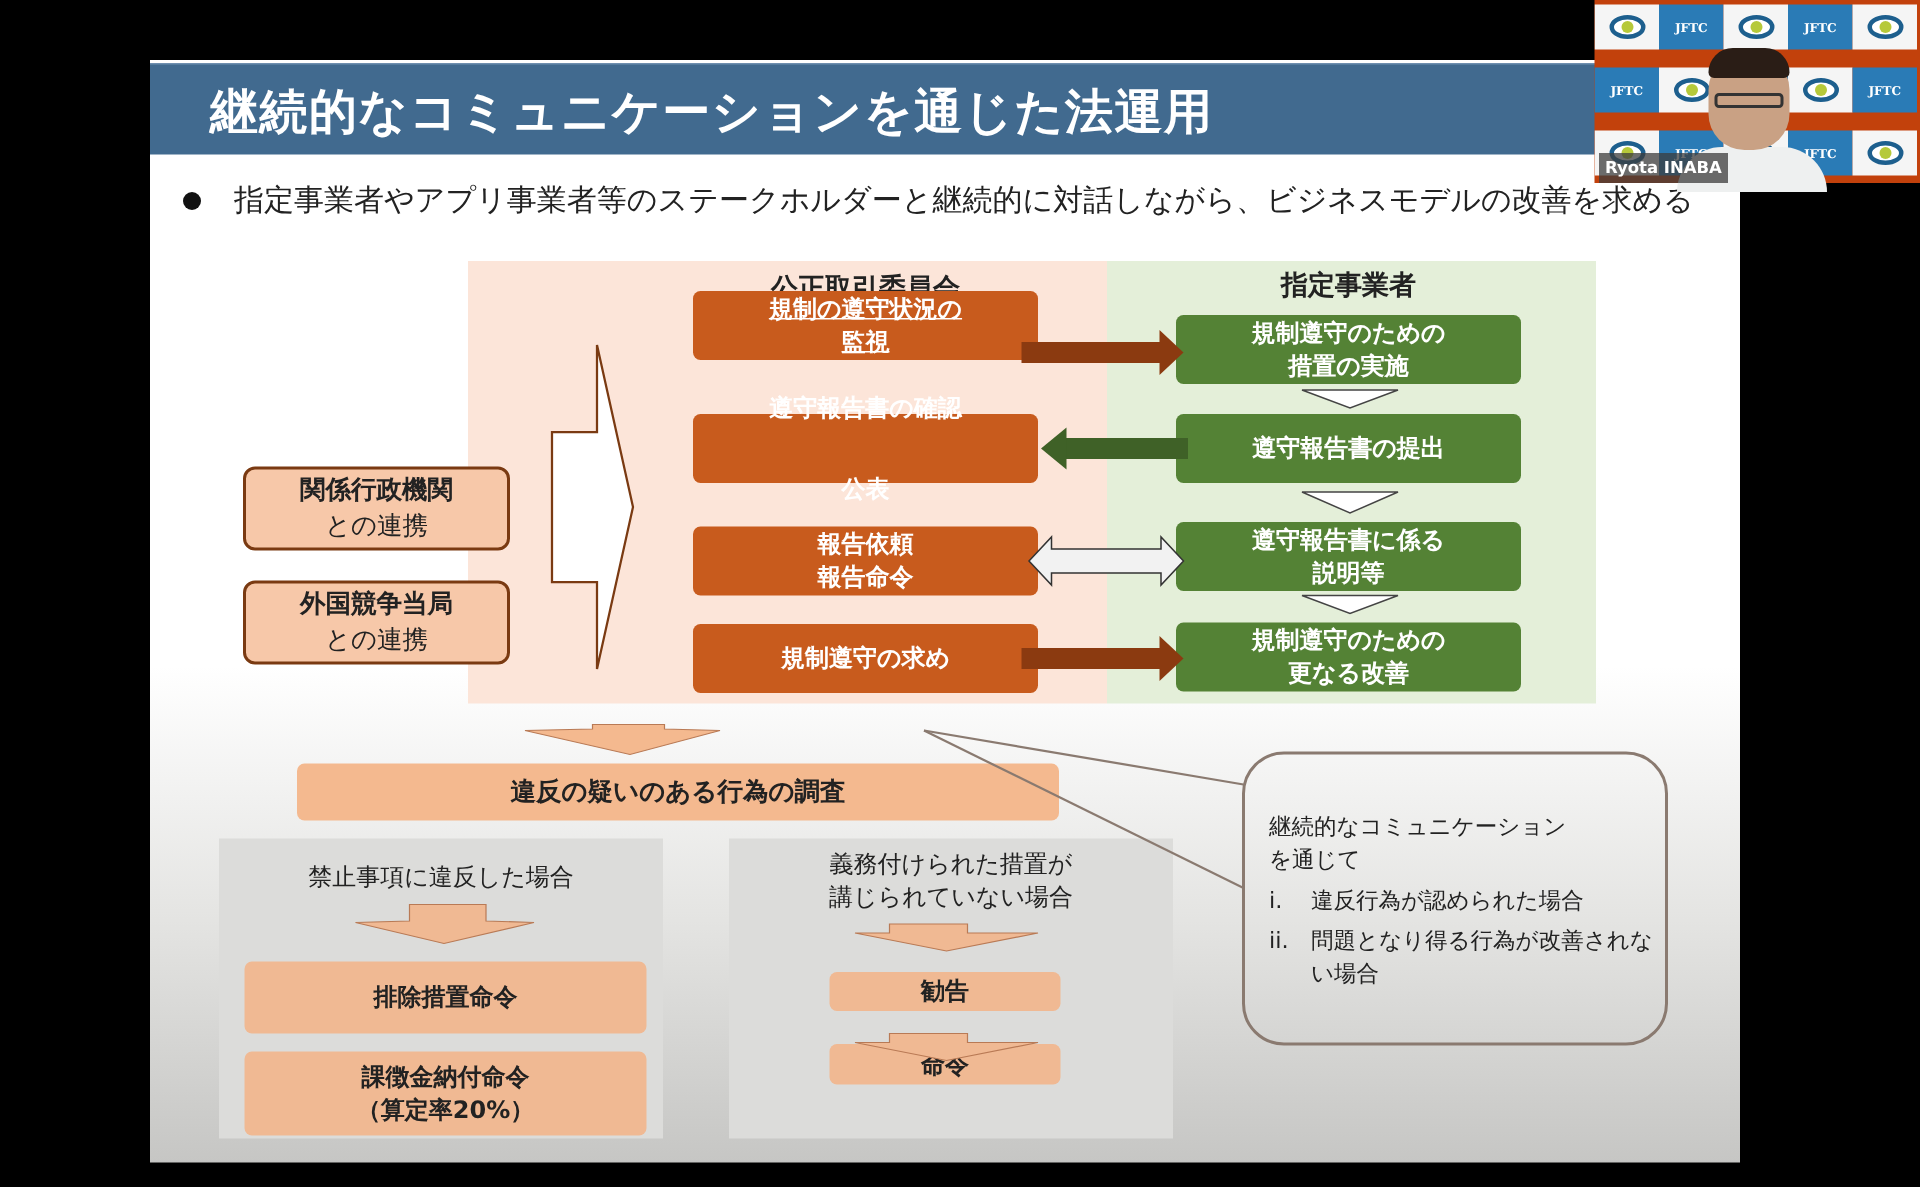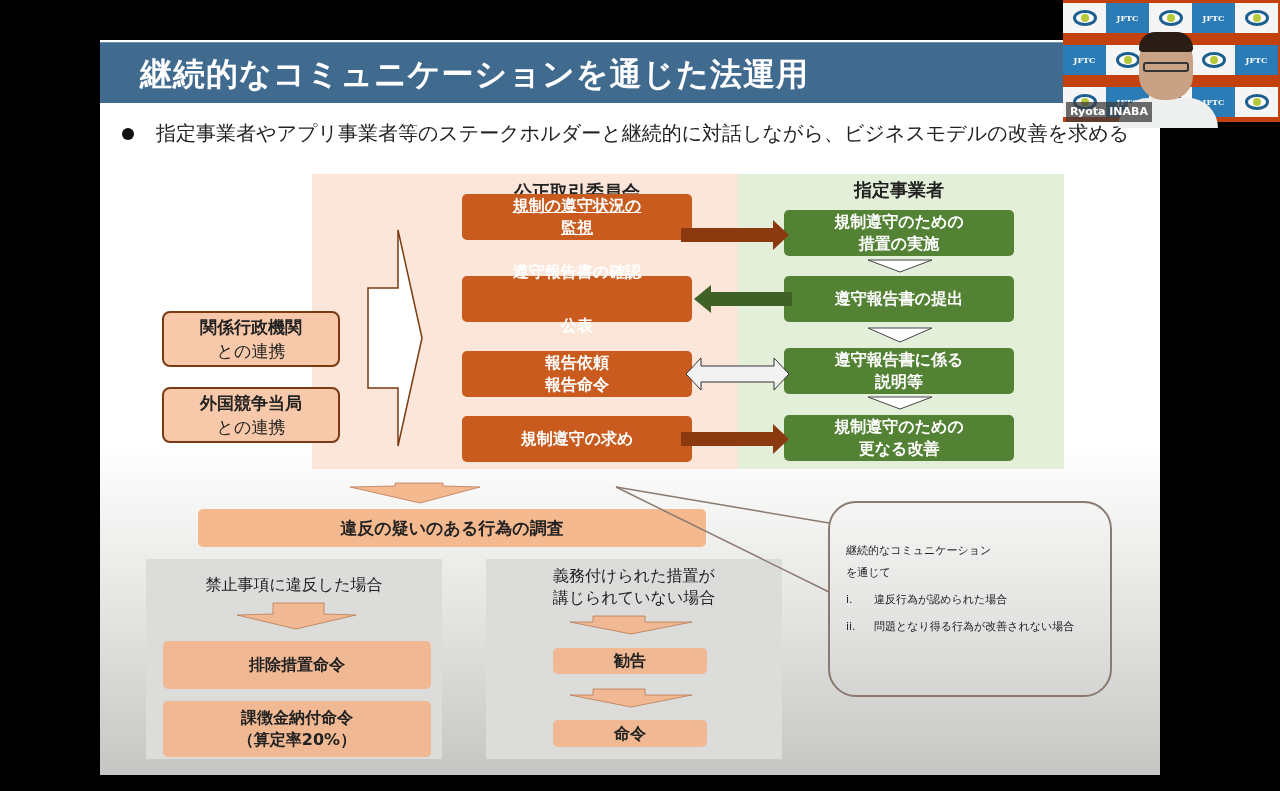--- a/index.html
+++ b/index.html
@@ -16,21 +16,21 @@
   .src-box{position:absolute;left:62px;width:178px;height:56px;background:#f7c8a9;border:2px solid #7a3a12;border-radius:8px;text-align:center;font-size:17px;color:#222;line-height:24px;box-sizing:border-box;padding-top:2px;}
   .src-box b{display:block;font-weight:bold;}
   .ora{position:absolute;left:362px;width:230px;height:46px;background:#c85b1d;border-radius:5px;color:#fff;font-weight:bold;font-size:16px;text-align:center;line-height:22px;display:flex;align-items:center;justify-content:center;flex-direction:column;}
   .grn{position:absolute;left:684px;width:230px;height:46px;background:#548235;border-radius:5px;color:#fff;font-weight:bold;font-size:16px;text-align:center;line-height:22px;display:flex;align-items:center;justify-content:center;flex-direction:column;}
   .svg-layer{position:absolute;left:0;top:0;width:1060px;height:735px;pointer-events:none;}
   .invest{position:absolute;left:98px;top:469px;width:508px;height:38px;background:#f4b98f;border-radius:5px;text-align:center;line-height:38px;font-size:17px;font-weight:bold;color:#222;}
   .gray-panel{position:absolute;background:#dcdcda;}
   .case-title{position:absolute;font-size:16px;color:#222;text-align:center;line-height:22px;}
   .peach{position:absolute;background:#f0b993;border-radius:5px;text-align:center;font-weight:bold;font-size:16px;color:#222;display:flex;align-items:center;justify-content:center;flex-direction:column;line-height:22px;}
   .callout{position:absolute;left:728px;top:461px;width:284px;height:196px;border:2px solid #8a7a70;border-radius:28px;box-sizing:border-box;background:transparent;}
-  .callout-text{position:absolute;left:746px;top:500px;width:260px;font-size:11px;color:#222;line-height:22px;}
+  .callout-text{position:absolute;left:746px;top:500px;width:260px;font-size:15px;color:#222;line-height:22px;}
   .callout-item{display:flex;margin-top:5px;}
   .callout-item .num{width:28px;flex:none;}
   .webcam{position:absolute;left:1063px;top:0;width:251px;height:122px;background:#c2410c;overflow:hidden;}
   .cam-cell{position:absolute;width:43px;height:30px;}
   .cam-blue{background:#2a7bb6;color:#fff;font-size:8px;font-family:"DejaVu Serif",serif;font-weight:bold;display:flex;align-items:center;justify-content:center;}
   .cam-white{background:#f5f5f5;display:flex;align-items:center;justify-content:center;}
   .cam-logo{width:24px;height:16px;border-radius:50%;border:3px solid #1d5f8e;box-sizing:border-box;background:#fff;display:flex;align-items:center;justify-content:center;}
   .cam-logo::after{content:"";width:8px;height:8px;border-radius:50%;background:#b6c93a;}
   .person-head{position:absolute;left:1139px;top:34px;width:54px;height:66px;background:#c9a184;border-radius:26px 26px 24px 24px;}
   .person-hair{position:absolute;left:1139px;top:32px;width:54px;height:20px;background:#2a1d16;border-radius:26px 26px 6px 6px;}
@@ -112,21 +112,21 @@
     <span>（算定率20%）</span>
   </div>
 
   <div class="case-title" style="left:386px;top:525px;width:296px;">
     <div>義務付けられた措置が</div>
     <div>講じられていない場合</div>
   </div>
   <div class="peach" style="left:453px;top:608px;width:154px;height:26px;">
     <span>勧告</span>
   </div>
-  <div class="peach" style="left:453px;top:680px;width:154px;height:27px;">
+  <div class="peach" style="left:453px;top:656px;width:154px;height:27px;">
     <span>命令</span>
   </div>
 
   <div class="callout"></div>
   <div class="callout-text">
     <div>継続的なコミュニケーション</div>
     <div>を通じて</div>
     <div class="callout-item">
       <span class="num">i.</span>
       <span>違反行為が認められた場合</span>

